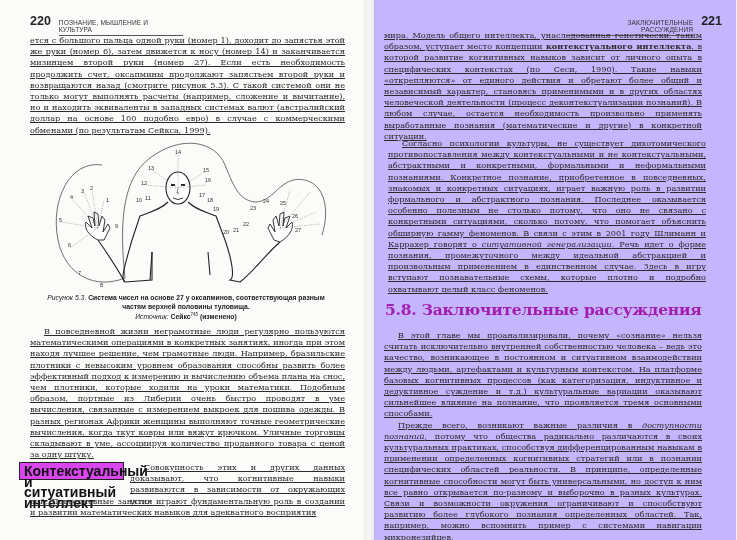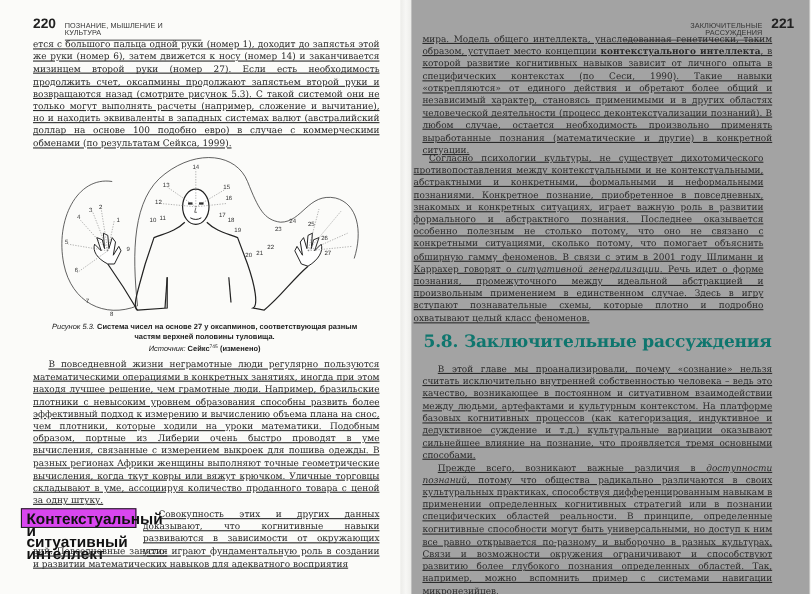--- a/index.html
+++ b/index.html
@@ -5,21 +5,21 @@
   html, body { margin:0; padding:0; }
   body {
     width:737px; height:540px; overflow:hidden;
     background:#f4f4f2;
     font-family:"DejaVu Serif", serif;
     color:#2a2a2a;
     position:relative;
   }
   .spread { position:absolute; left:0; top:0; width:737px; height:540px; display:flex; }
   .page { position:relative; width:368px; height:540px; background:#fbfbf9; }
-  .page.right { background:#a3a3a3; }
+  .page.right { background:#c4b5fd; }
   .gutter { position:absolute; left:364px; top:0; width:10px; height:540px;
             background:linear-gradient(to right, #ecece9, #f7f7f5 50%, #ecece9); }
 
   .running-head { position:absolute; top:14px; display:flex; align-items:baseline; }
   .left .running-head { left:30px; }
   .right .running-head { right:14px; }
   .folio { font-family:"Liberation Sans", sans-serif; font-weight:bold; font-size:12.5px; color:#222; }
   .rh-title { font-family:"Liberation Sans", sans-serif; font-size:6.6px; letter-spacing:0.1px;
               color:#333; border-bottom:1px solid #555; padding-bottom:2px; }
   .left .rh-title { margin-left:8px; padding-right:4px; width:120px; }
@@ -41,21 +41,21 @@
              font-family:"Liberation Sans", sans-serif; font-size:6.8px; line-height:8.6px; color:#222; }
   .caption .lbl { font-style:italic; font-weight:normal; }
   .caption .txt { font-weight:bold; }
 
   .sidebar-box { position:absolute; left:19px; top:462px; width:105px; height:18px;
                  border:1.5px solid #222; background:#d946ef; box-sizing:border-box;
                  font-family:"Liberation Sans", sans-serif; font-weight:bold; font-size:14px;
                  line-height:10.5px; padding:3px 4px; color:#111; }
 
   .section-title { position:absolute; left:385px; top:300px; font-family:"DejaVu Serif", serif;
-                   font-weight:bold; font-size:15.5px; color:#0f766e; letter-spacing:-0.2px; }
+                   font-weight:bold; font-size:15.5px; color:#a21caf; letter-spacing:-0.2px; }
 </style>
 </head>
 <body>
 
 <div class="spread">
 
   <div class="page left">
     <div class="running-head">
       <span class="folio">220</span>
       <span class="rh-title">ПОЗНАНИЕ, МЫШЛЕНИЕ И КУЛЬТУРА</span>
@@ -160,21 +160,21 @@
   <div class="page right">
     <div class="running-head">
       <span class="rh-title">ЗАКЛЮЧИТЕЛЬНЫЕ РАССУЖДЕНИЯ</span>
       <span class="folio">221</span>
     </div>
 
     <div class="block body-text" style="left:16px; top:30px; width:318px;">
       <p><span>мира. Модель общего интеллекта, унаследованная генетически, таким образом, уступает место концепции </span><b class="term">контекстуального интеллекта</b><span>, в которой развитие когнитивных навыков зависит от личного опыта в специфических контекстах (по Сеси, 1990). Такие навыки «открепляются» от единого действия и обретают более общий и независимый характер, становясь применимыми и в других областях человеческой деятельности (процесс деконтекстуализации познаний). В любом случае, остается необходимость произвольно применять выработанные познания (математические и другие) в конкретной ситуации.</span></p>
     </div>
 
-    <div class="block body-text" style="left:8px; top:138px; width:318px;">
+    <div class="block body-text" style="left:20px; top:138px; width:318px;">
       <p class="indent"><span>Согласно психологии культуры, не существует дихотомического противопоставления между контекстуальными и не контекстуальными, абстрактными и конкретными, формальными и неформальными познаниями. Конкретное познание, приобретенное в повседневных, знакомых и конкретных ситуациях, играет важную роль в развитии формального и абстрактного познания. Последнее оказывается особенно полезным не столько потому, что оно не связано с конкретными ситуациями, сколько потому, что помогает объяснить обширную гамму феноменов. В связи с этим в 2001 году Шлиманн и Каррахер говорят о </span><i>ситуативной генерализации</i><span>. Речь идет о форме познания, промежуточного между идеальной абстракцией и произвольным применением в единственном случае. Здесь в игру вступают познавательные схемы, которые плотно и подробно охватывают целый класс феноменов.</span></p>
     </div>
 
     <div class="block body-text" style="left:16px; top:330px; width:318px;">
       <p class="indent">В этой главе мы проанализировали, почему «сознание» нельзя считать исключительно внутренней собственностью человека – ведь это качество, возникающее в постоянном и ситуативном взаимодействии между людьми, артефактами и культурным контекстом. На платформе базовых когнитивных процессов (как категоризация, индуктивное и дедуктивное суждение и т.д.) культуральные вариации оказывают сильнейшее влияние на познание, что проявляется тремя основными способами.</p>
       <p class="indent"><span>Прежде всего, возникают важные различия в </span><i>доступности познаний</i><span>, потому что общества радикально различаются в своих культуральных практиках, способствуя дифференцированным навыкам в применении определенных когнитивных стратегий или в познании специфических областей реальности. В принципе, определенные когнитивные способности могут быть универсальными, но доступ к ним все равно открывается по-разному и выборочно в разных культурах. Связи и возможности окружения ограничивают и способствуют развитию более глубокого познания определенных областей. Так, например, можно вспомнить пример с системами навигации микронезийцев.</span></p>
     </div>
   </div>
 
   <div class="section-title">5.8. Заключительные рассуждения</div>

